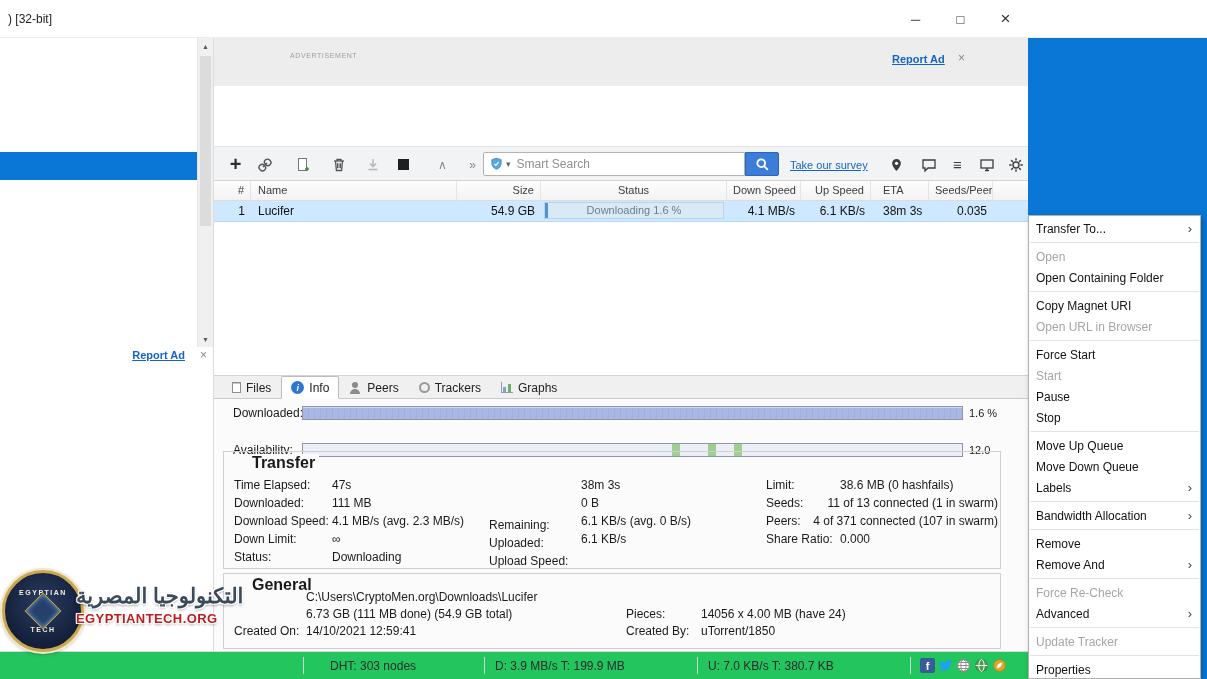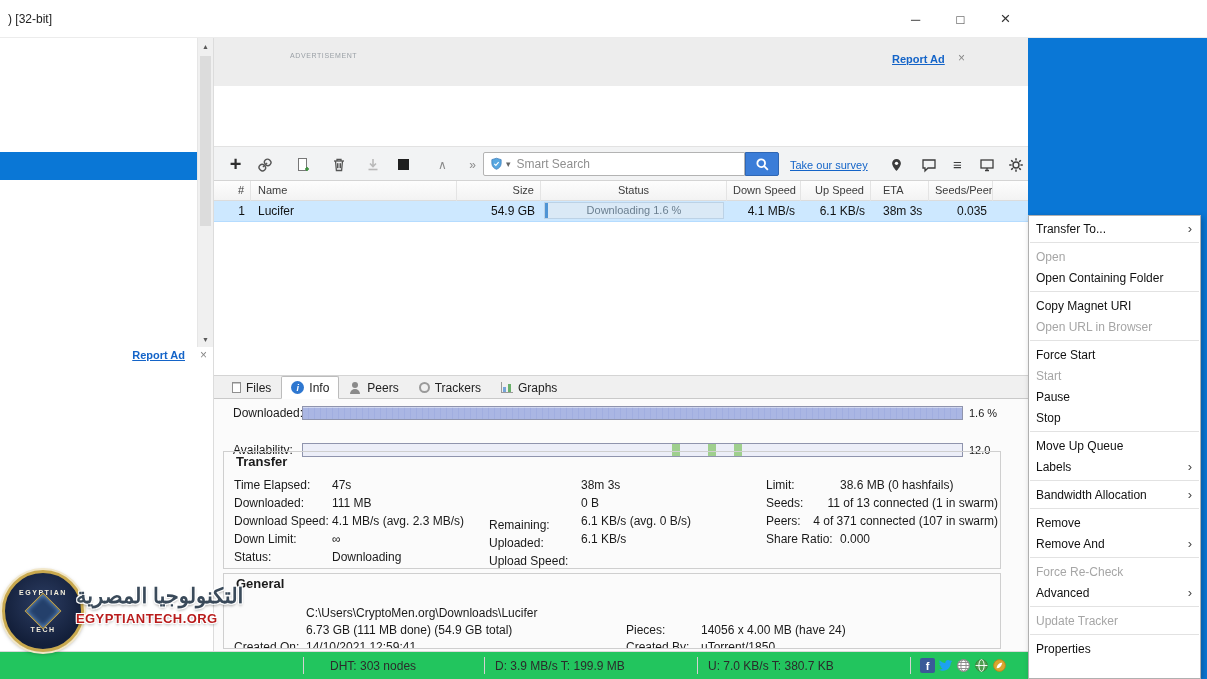--- a/index.html
+++ b/index.html
@@ -99,27 +99,27 @@
   .pbar2 { flex:1; height:14px; border:1px solid #8f94ad; background:#eceef8; margin-right:6px; position:relative; }
   .bar-downloaded { background:repeating-linear-gradient(90deg,#aab6e3 0 5px,#a1aee0 5px 6px); box-shadow:inset 0 1px 0 rgba(255,255,255,.45); }
   .bar-availability { background:
       linear-gradient(90deg, transparent 0 56%, #9fcf8e 56% 57.2%, transparent 57.2% 61.5%, #9fcf8e 61.5% 62.7%, transparent 62.7% 65.4%, #9fcf8e 65.4% 66.6%, transparent 66.6%),
       #eceef8; }
   .pval { width:38px; font-size:11px; white-space:nowrap; }
 
   .gbox { position:absolute; left:9px; width:778px; border:1px solid #cfcfcf; overflow:hidden; }
   .gbox.transfer { top:52px; height:118px; }
   .gbox.general { top:174px; height:76px; }
-  .gtitle { position:absolute; top:-1px; left:8px; background:#fbfbfb; padding:0 4px; font-weight:bold; font-size:13px; }
+  .gtitle { position:absolute; top:-1px; left:24px; background:#fbfbfb; padding:0 4px; font-weight:bold; font-size:16px; }
   .gbox.transfer .gtitle, .gbox.general .gtitle { top:2px; }
   .tcol { position:absolute; top:26px; }
   .tcol.c1 { left:10px; } .tcol.c2 { left:265px; } .tcol.c3 { left:542px; width:232px; }
   .trw { height:18px; display:flex; white-space:nowrap; font-size:12px; }
   .c1 .tlabel { width:98px; } .c2 .tlabel { width:92px;margin-top:40px; } .c3 .tlabel { width:74px; }
-  .grows { position:absolute; left:10px; top:32px; right:4px; }
+  .grows { position:absolute; left:10px; top:16px; right:4px; }
   .grw { height:17px; display:flex; white-space:nowrap; font-size:12px; }
   .glabel1 { width:72px; } .gval1 { width:320px; overflow:hidden; } .glabel2 { width:75px; } .gval2 { flex:1; overflow:hidden; }
 
   
   .statusbar { position:absolute; left:0; top:613px; width:1028px; height:28px; background:#22c55e; border-top:1px solid #dadada; }
   .sb-sep { position:absolute; top:5px; bottom:5px; width:1px; background:#d2d2d2; }
   .sb-text { position:absolute; top:7px; font-size:12px; color:#2b2b2b; white-space:nowrap; }
   .sb-icons { position:absolute; left:920px; top:6px; display:flex; gap:3px; }
   .sb-ic { width:15px; height:15px; display:flex; align-items:center; justify-content:center; cursor:pointer; }
   .fb { width:15px; height:15px; background:#3a5a98; border-radius:2px; color:#fff; font-weight:bold; font-size:11px; display:flex; align-items:flex-end; justify-content:center; line-height:14px; }
@@ -503,20 +503,23 @@
         <span class="mi-label">Pause</span>
       </div>
     <div class="mi">
         <span class="mi-label">Stop</span>
       </div>
     <div class="msep"></div>
     <div class="mi">
         <span class="mi-label">Move Up Queue</span>
       </div>
     <div class="mi">
+        <span class="mi-label">Move Down Queue</span>
+      </div>
+    <div class="mi">
         <span class="mi-label">Labels</span>
         <span class="mi-arrow">›</span>
       </div>
     <div class="msep"></div>
     <div class="mi">
         <span class="mi-label">Bandwidth Allocation</span>
         <span class="mi-arrow">›</span>
       </div>
     <div class="msep"></div>
     <div class="mi">

